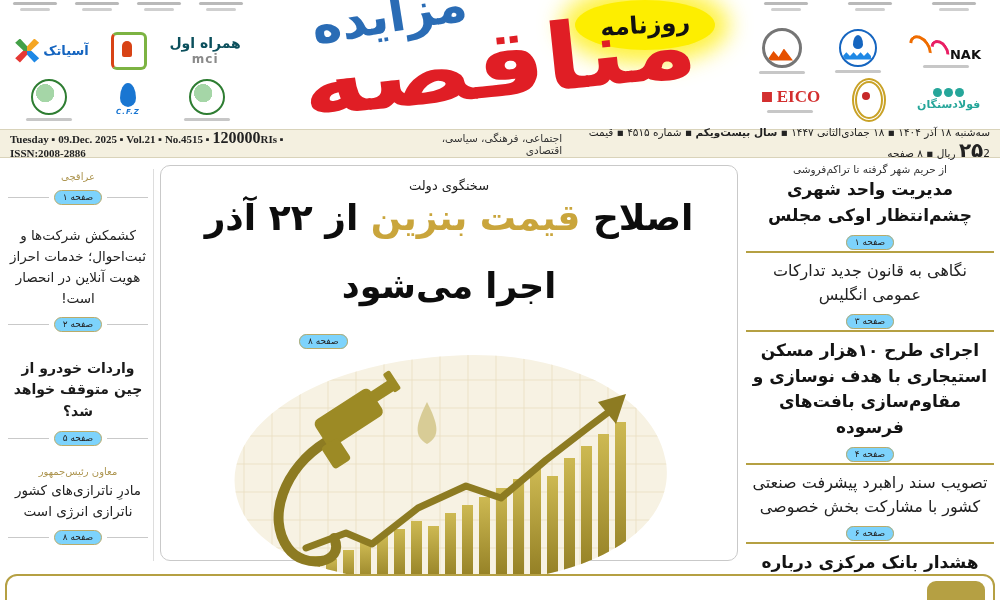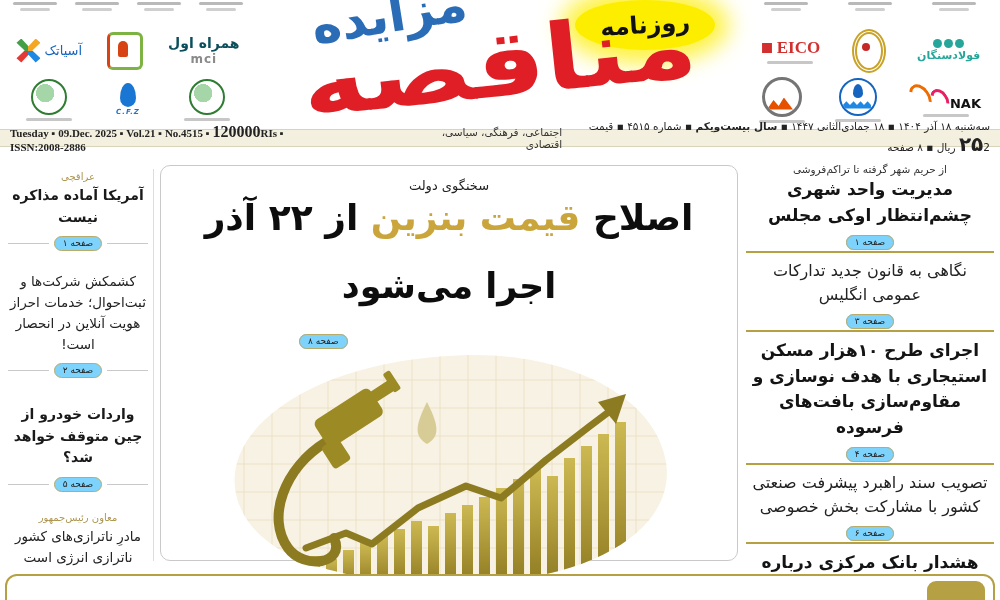--- a/index.html
+++ b/index.html
@@ -15,21 +15,21 @@
   .logos-right{right:4px;width:252px;}
   .tiny-row{display:flex;justify-content:space-around;padding-top:2px;height:24px;}
   .tiny-col{display:flex;flex-direction:column;gap:3px;align-items:center;}
   .tbar{width:44px;height:3px;background:#b9b9b9;border-radius:2px;}
   .tbar.short{width:30px;background:#cfcfcf;}
   .logo-row{display:flex;justify-content:space-around;align-items:center;height:49px;}
   .logo-cell{display:flex;flex-direction:column;align-items:center;justify-content:center;gap:1px;}
   .x-shape{width:24px;height:24px;
      background:conic-gradient(#f5a623 0 25%,#1e88e5 0 50%,#e53935 0 75%,#43a047 0);
      clip-path:polygon(20% 0,50% 32%,80% 0,100% 18%,66% 50%,100% 82%,80% 100%,50% 68%,20% 100%,0 82%,34% 50%,0 18%);}
-  .asiatech-text{font-size:13px;font-weight:normal;color:#1565c0;}
+  .asiatech-text{font-size:13px;font-weight:bold;color:#1565c0;}
   .frame-logo{width:30px;height:32px;border:3px solid #7cb342;border-left-color:#d84315;border-radius:6px;position:relative;}
   .frame-logo::after{content:"";position:absolute;left:8px;top:6px;width:10px;height:16px;background:#d84315;border-radius:5px 5px 2px 2px;}
   .mci-fa{font-size:14px;font-weight:bold;color:#0b4f5c;}
   .mci-en{font-size:12px;font-weight:bold;color:#8a8a8a;letter-spacing:1px;}
   .swirl{width:32px;height:32px;border-radius:50%;border:2px solid #2e7d32;
      background:radial-gradient(circle at 38% 38%,#a5d6a7 0 32%,#fff 33%);}
   .drop{width:16px;height:24px;background:#1976d2;border-radius:50% 50% 50% 50%/62% 62% 38% 38%;}
   .cfz-text{font-size:7px;font-weight:bold;color:#1976d2;letter-spacing:1px;font-style:italic;}
   .eico-row{display:flex;align-items:center;gap:3px;}
   .eico-diamond{width:14px;height:14px;background:#d32f2f;transform:rotate(45deg);
@@ -60,21 +60,21 @@
   .mast-sub{position:absolute;left:58px;top:-14px;font-size:50px;font-weight:bold;color:#2a6cb5;
      transform:rotate(-9deg);z-index:1;}
   .mast-banner{position:absolute;left:322px;top:0;width:140px;height:50px;border-radius:50%;
      background:#fdee00;box-shadow:0 0 22px 14px rgba(253,238,0,.75);z-index:1;
      display:flex;align-items:center;justify-content:center;}
   .mast-banner span{font-size:24px;font-weight:bold;color:#111;transform:rotate(-4deg);}
   .mast-title{position:absolute;left:0;top:14px;width:100%;text-align:center;font-size:92px;line-height:1.1;
      font-weight:bold;color:#e01e25;transform:rotate(-6deg) scaleX(1.18);transform-origin:center;z-index:2;}
 
   
-  .dateline{position:absolute;top:129px;left:0;width:1000px;height:18px;background:#f4f0e0;
+  .dateline{position:absolute;top:129px;left:0;width:1000px;height:29px;background:#f4f0e0;
      border-top:1px solid #d9d3ba;border-bottom:1px solid #d9d3ba;box-sizing:border-box;
      display:flex;align-items:center;justify-content:space-between;padding:0 10px;}
   .dl-latin{font-family:"Liberation Serif",serif;font-size:11px;font-weight:bold;color:#222;direction:ltr;}
   .dl-latin .big{font-size:16px;}
   .dl-topics{font-size:10.5px;color:#333;direction:rtl;margin-left:120px;}
   .dl-fa{font-size:10.5px;color:#222;direction:rtl;}
   .dl-fa .b{font-weight:bold;}
   .dl-fa .big{font-size:20px;font-weight:bold;}
 
   
@@ -194,72 +194,71 @@
           <div class="tbar"></div>
           <div class="tbar short"></div>
         </div>
       <div class="tiny-col">
           <div class="tbar"></div>
           <div class="tbar short"></div>
         </div>
     </div>
     <div class="logo-row">
       <div class="logo-cell">
+        <div class="gray-circle"></div>
+        <div class="logo-label"></div>
+      </div>
+      <div class="logo-cell">
+        <div class="blue-circle"></div>
+        <div class="logo-label"></div>
+      </div>
+      <div class="logo-cell">
+        <div class="nak-row">
+          <span class="nak-arc"></span>
+          <span class="nak-arc pink"></span>
+          <span class="nak-text">NAK</span>
+        </div>
+        <div class="logo-label"></div>
+      </div>
+    </div>
+    <div class="logo-row">
+      <div class="logo-cell">
         <div class="eico-row">
           <span class="eico-diamond"></span>
           <span class="eico-text">EICO</span>
         </div>
         <div class="logo-label"></div>
       </div>
       <div class="logo-cell">
         <div class="melli"></div>
       </div>
       <div class="logo-cell">
         <div class="fsg-dots">
             <span class="fsg-dot"></span>
             <span class="fsg-dot"></span>
             <span class="fsg-dot"></span>
           </div>
         <span class="fsg-text">فولادسنگان</span>
       </div>
     </div>
-    <div class="logo-row">
-      <div class="logo-cell">
-        <div class="gray-circle"></div>
-        <div class="logo-label"></div>
-      </div>
-      <div class="logo-cell">
-        <div class="blue-circle"></div>
-        <div class="logo-label"></div>
-      </div>
-      <div class="logo-cell">
-        <div class="nak-row">
-          <span class="nak-arc"></span>
-          <span class="nak-arc pink"></span>
-          <span class="nak-text">NAK</span>
-        </div>
-        <div class="logo-label"></div>
-      </div>
-    </div>
   </div>
 </div>
 
 <div class="dateline">
   <div class="dl-latin"><span>Tuesday ▪ 09.Dec. 2025 ▪ Vol.21 ▪ No.4515 ▪ </span><span class="big">120000</span><span>RIs</span><span> ▪ ISSN:2008-2886</span></div>
   <div class="dl-topics">اجتماعی، فرهنگی، سیاسی، اقتصادی</div>
   <div class="dl-fa"><span>سه‌شنبه ۱۸ آذر ۱۴۰۴ ▪ ۱۸ جمادی‌الثانی ۱۴۴۷ ▪ </span><span class="b">سال بیست‌ویکم</span><span> ▪ شماره ۴۵۱۵ ▪ قیمت </span><span class="big">۲۵</span><span>2</span><span> ریال ▪ ۸ صفحه</span></div>
 </div>
 
 <div class="main">
   <div class="v-div"></div>
 
   <div class="left-col">
     <article class="l-art">
       <div class="l-kicker">عراقچی</div>
-      <h3 class="l-hl bold">آمریکا آماده مذاکره نیست</h3>
       <div class="l-tagrow">
           <span class="tag">صفحه ۱</span>
         </div>
     </article>
     <article class="l-art" style="margin-bottom:26px;">
 
       <h3 class="l-hl light">کشمکش شرکت‌ها و ثبت‌احوال؛ خدمات احراز هویت آنلاین در انحصار است!</h3>
       <div class="l-tagrow">
           <span class="tag">صفحه ۲</span>
         </div>

